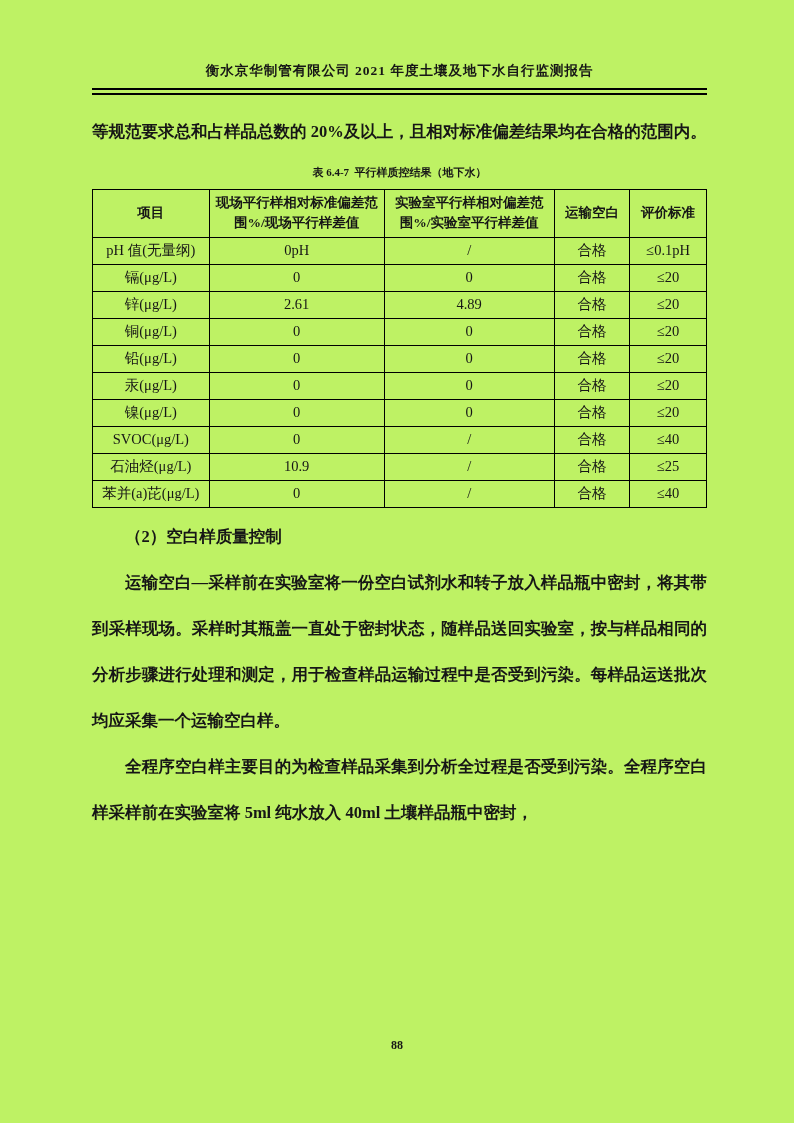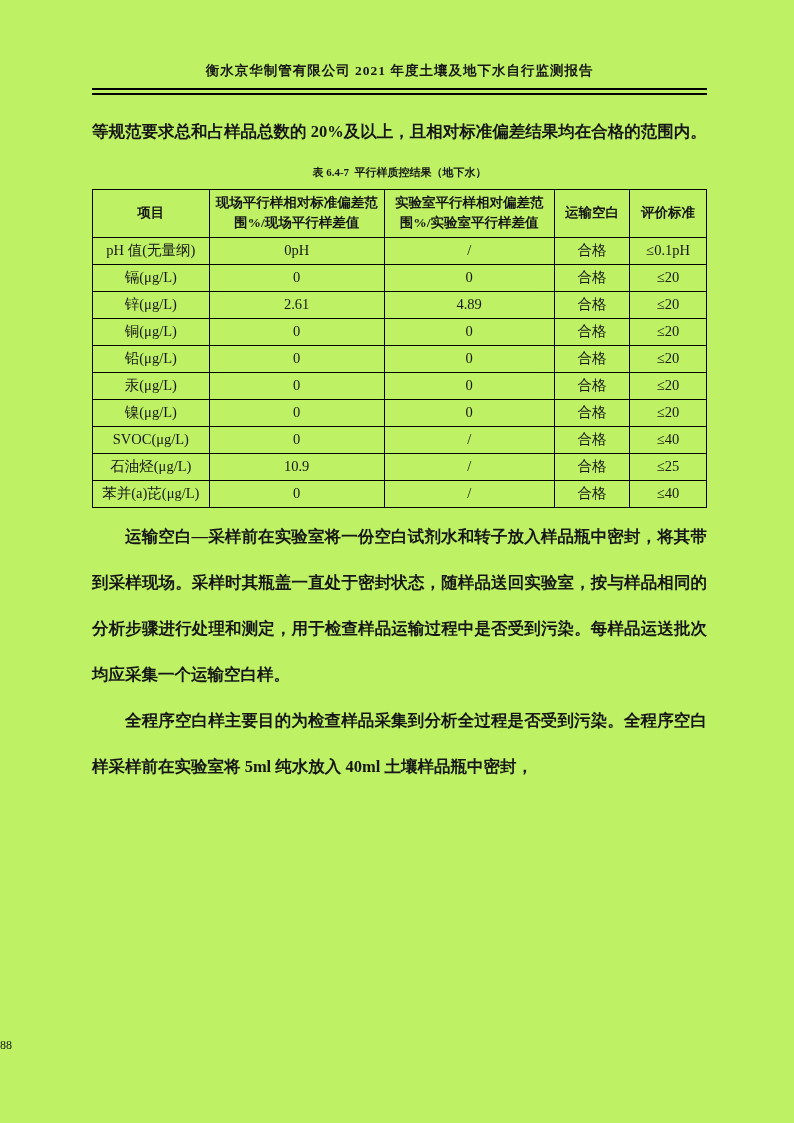--- a/index.html
+++ b/index.html
@@ -40,21 +40,21 @@
   table.qc th{
     font-size:13.5px;font-weight:bold;line-height:1.5;
     padding:3px 2px;height:40px;
   }
   table.qc td{
     font-size:14.5px;height:26px;padding:0 2px;line-height:1.2;
   }
   .section{margin-top:6px;}
   .page-number{
     position:absolute;left:0;width:794px;top:1038px;
-    font-size:12px;
+    text-align:center;font-size:12px;font-weight:bold;
   }
 </style>
 </head>
 <body>
 
 <div class="page">
   <div class="content">
 
     <div class="doc-header">衡水京华制管有限公司 2021 年度土壤及地下水自行监测报告</div>
     <div class="double-rule"></div>
@@ -160,20 +160,21 @@
         <td>苯并(a)芘(μg/L)</td>
         <td>0</td>
         <td>/</td>
         <td>合格</td>
         <td>≤40</td>
       </tr>
     </tbody>
     </table>
 
     <div class="section">
+      <div class="para indent">（2）空白样质量控制</div>
       <div class="para indent">运输空白—采样前在实验室将一份空白试剂水和转子放入样品瓶中密封，将其带到采样现场。采样时其瓶盖一直处于密封状态，随样品送回实验室，按与样品相同的分析步骤进行处理和测定，用于检查样品运输过程中是否受到污染。每样品运送批次均应采集一个运输空白样。</div>
       <div class="para indent">全程序空白样主要目的为检查样品采集到分析全过程是否受到污染。全程序空白样采样前在实验室将 5ml 纯水放入 40ml 土壤样品瓶中密封，</div>
     </div>
 
   </div>
 
   <div class="page-number">88</div>
 </div>
 
 </body></html>

